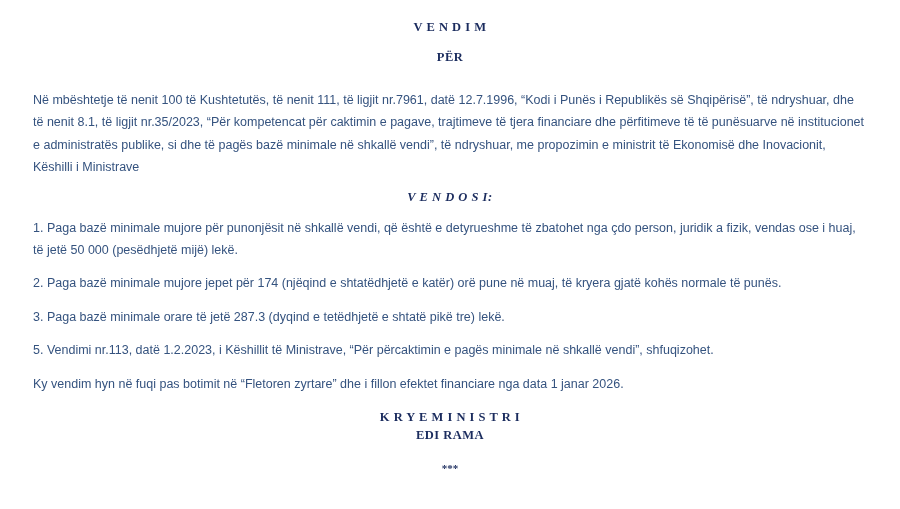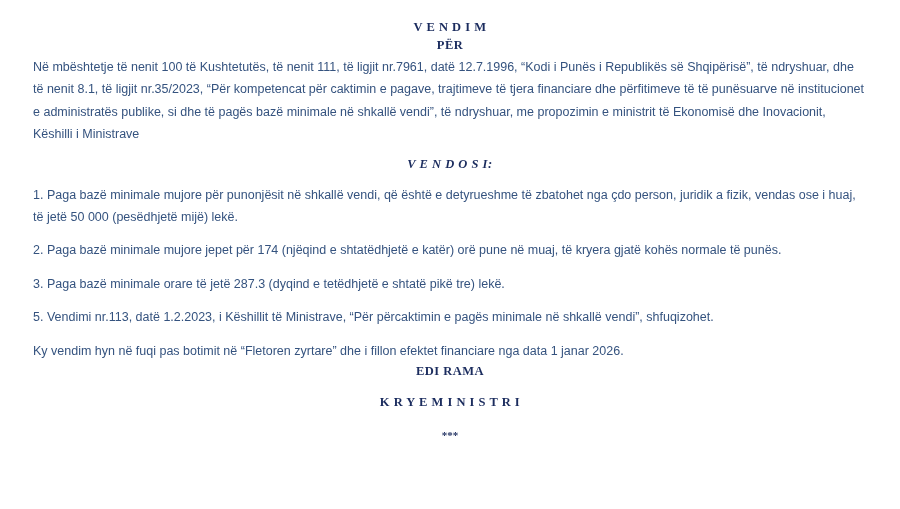--- a/index.html
+++ b/index.html
@@ -27,35 +27,35 @@
   }
   .doc-heading {
     font-family: "Liberation Serif", "DejaVu Serif", serif;
     font-weight: bold;
     color: #1b2c5e;
     font-size: 12.5px;
     line-height: 18px;
     margin: 0;
   }
   .title-line1 { letter-spacing: 0.5px; }
-  .title-line2 { letter-spacing: 0.5px; }
+  .title-line2 { letter-spacing: 0.5px; margin-top: 12px; }
   .subject-heading {
     margin-top: 16px;
     font-size: 13.5px;
     letter-spacing: 0.3px;
     text-align: left;
   }
   .body-text {
     color: #35537f;
     font-size: 12.5px;
     line-height: 22.4px;
     margin: 11px 0 0 0;
     text-align: left;
   }
-  .preamble { margin-top: 2px; }
+  .preamble { margin-top: 23px; }
   .decision-header {
     margin-top: 9px;
     letter-spacing: 0.5px;
     font-style: italic;
   }
   .point-1 { }
   .signature-title {
     margin-top: 13px;
     letter-spacing: 0.5px;
   }
@@ -86,19 +86,19 @@
 
   <p class="body-text">2. Paga bazë minimale mujore jepet për 174 (njëqind e shtatëdhjetë e katër) orë pune në muaj, të kryera gjatë kohës normale të punës.</p>
 
   <p class="body-text">3. Paga bazë minimale orare të jetë 287.3 (dyqind e tetëdhjetë e shtatë pikë tre) lekë.</p>
 
 
   <p class="body-text">5. Vendimi nr.113, datë 1.2.2023, i Këshillit të Ministrave, “Për përcaktimin e pagës minimale në shkallë vendi”, shfuqizohet.</p>
 
   <p class="body-text">Ky vendim hyn në fuqi pas botimit në “Fletoren zyrtare” dhe i fillon efektet financiare nga data 1 janar 2026.</p>
 
+  <div class="doc-heading centered signature-title">K R Y E M I N I S T R I</div>
+
   <div class="doc-heading centered signature-name">EDI RAMA</div>
-
-  <div class="doc-heading centered signature-title">K R Y E M I N I S T R I</div>
 
   <div class="doc-heading centered footer-mark">***</div>
 
 </div>
 
 </body></html>

